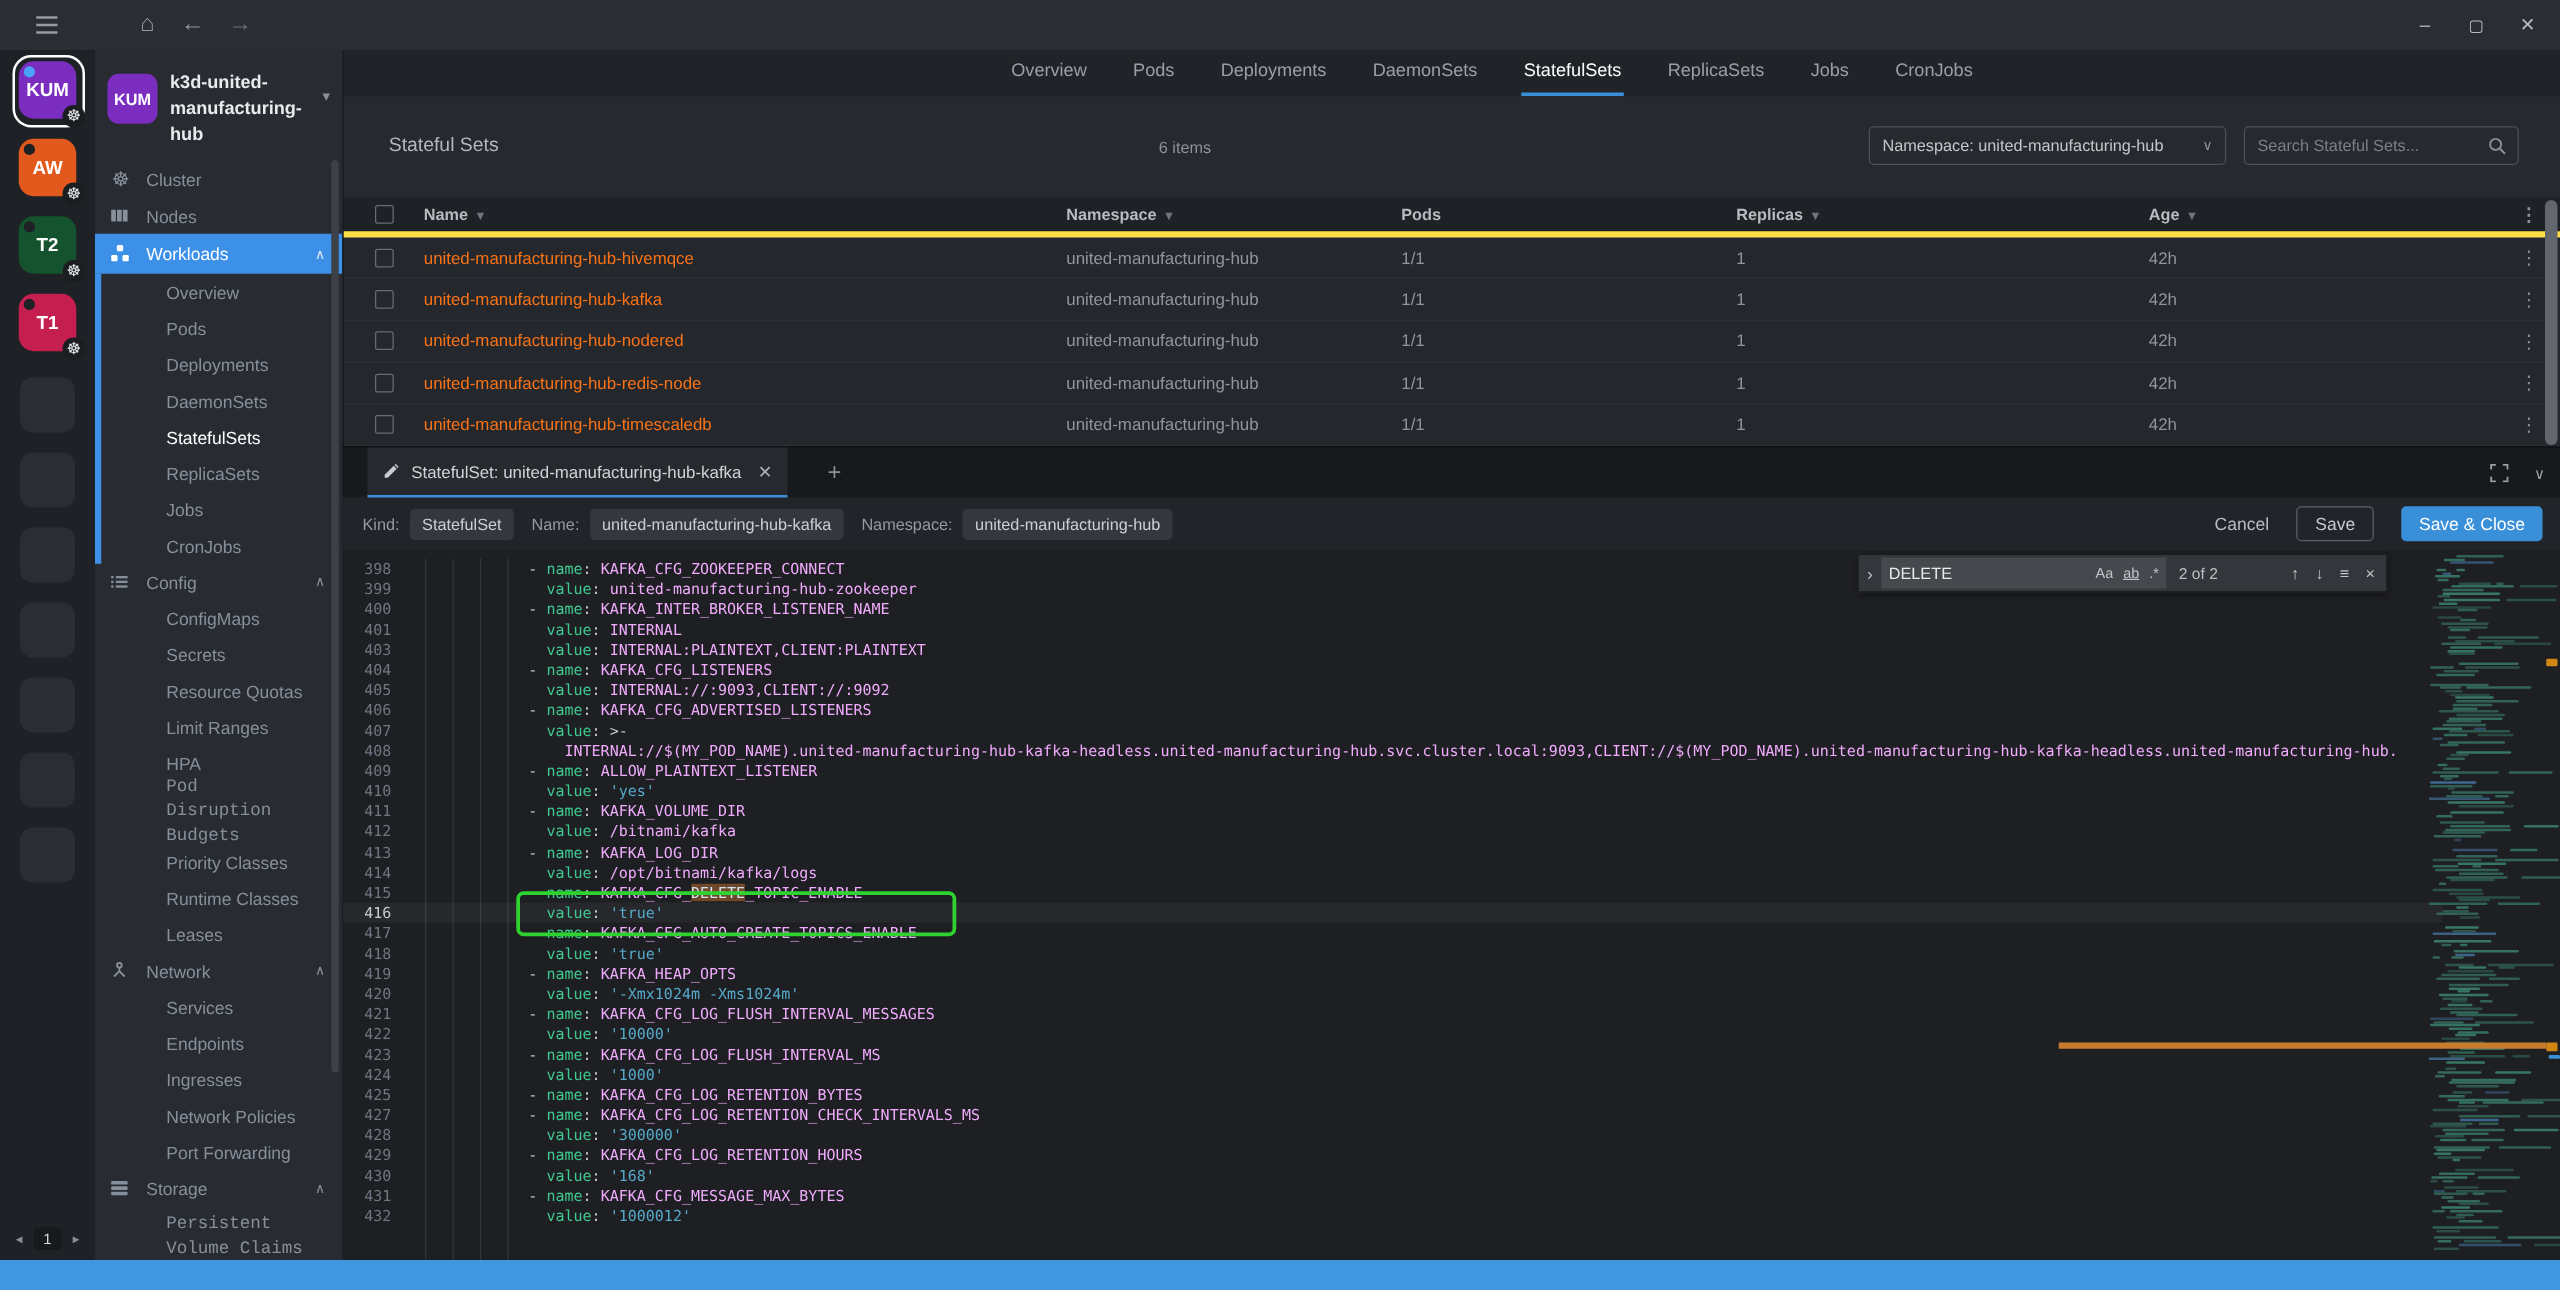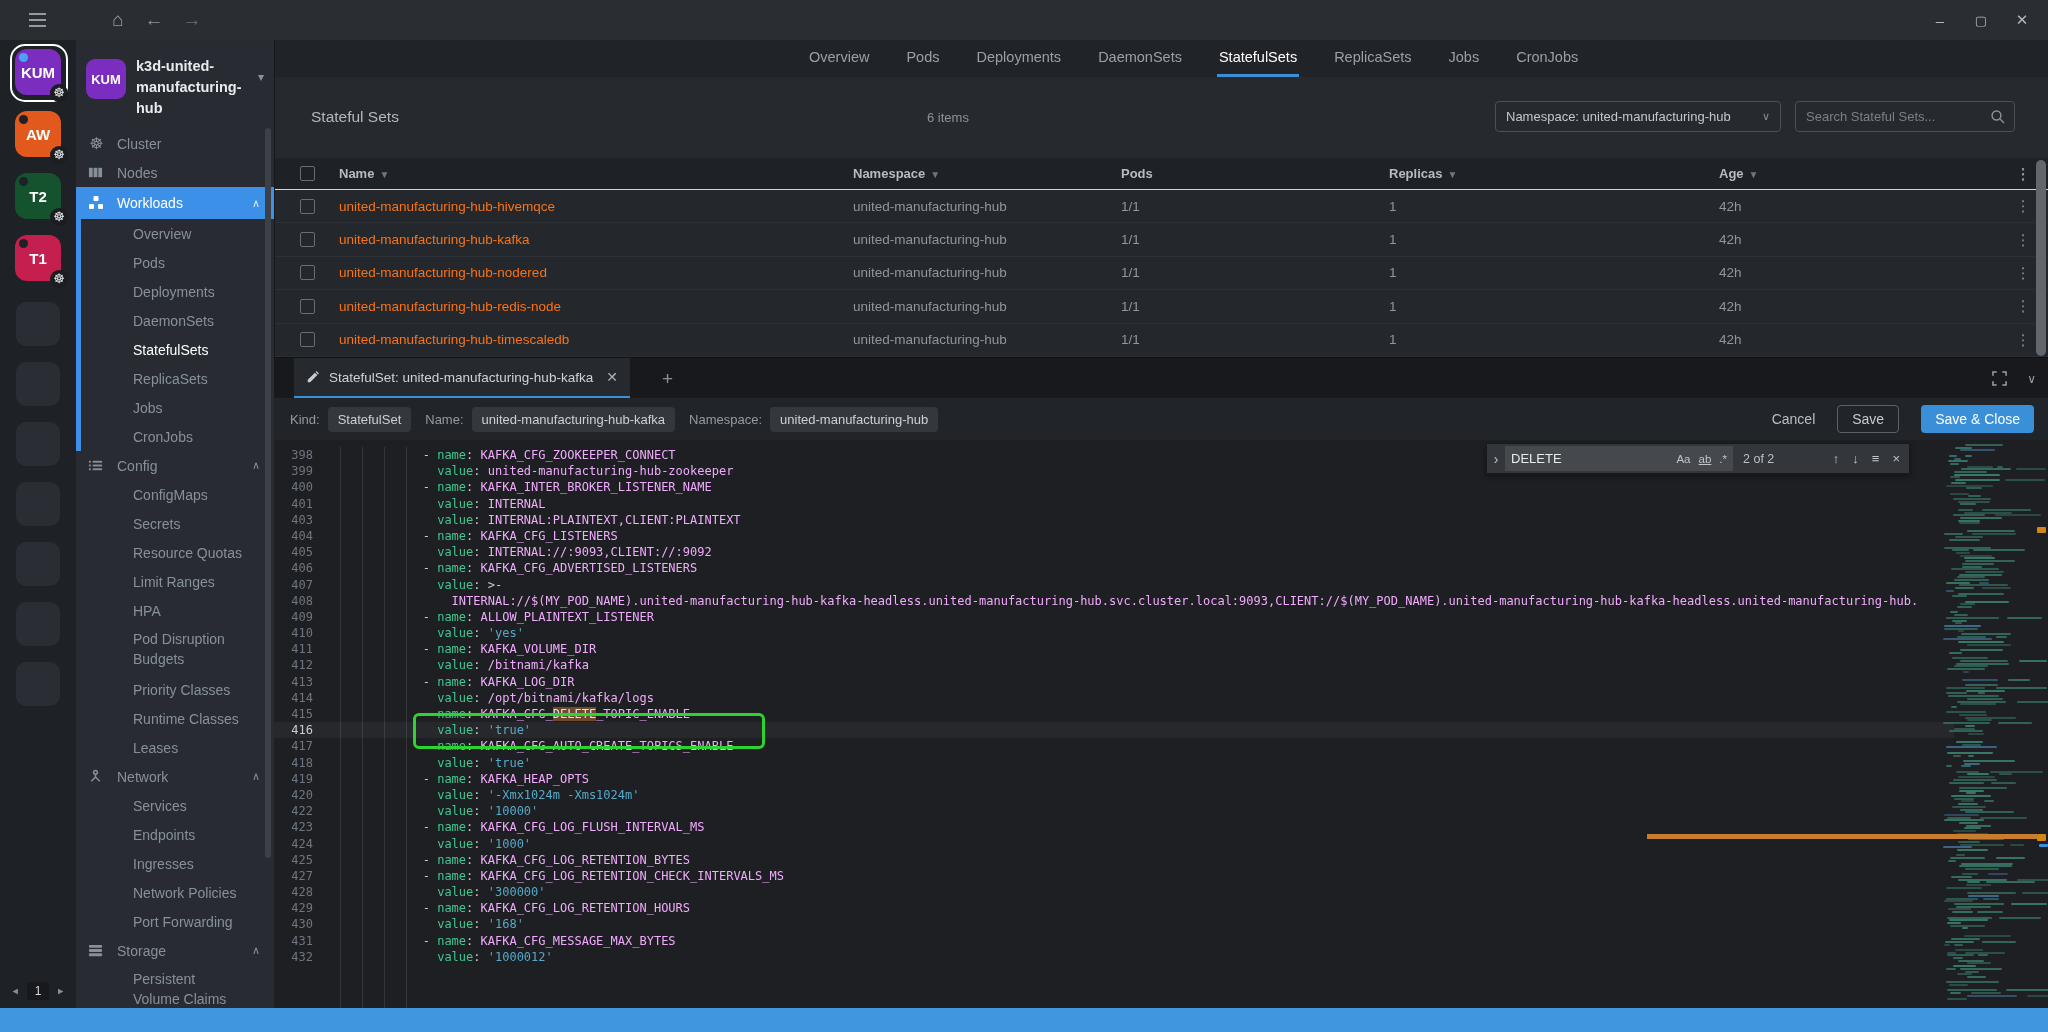--- a/index.html
+++ b/index.html
@@ -39,21 +39,21 @@
   #side-chev { color:#8a9096; font-size:12px; margin-top:14px; }
   .nav-item { position:relative; display:flex; align-items:center; gap:12px; height:29px; padding-left:12px;
     color:#87909a; font-size:14px; cursor:pointer; }
   .nav-item .nicon { width:17px; text-align:center; flex:0 0 17px; }
   .nav-item .gchev { position:absolute; right:14px; font-size:11px; color:#8a9096; }
   .nav-item.grp-active { background:#3d90e8; color:#fff; height:32px; }
   .nav-item.grp-active .gchev { color:#dce9f8; }
   .nav-sub { position:relative; }
   .nav-sub.blue-edge:before { content:""; position:absolute; left:0; top:0; bottom:0; width:5px; background:#3d90e8; }
   .nav-subitem { height:29px; display:flex; align-items:center; padding-left:57px; color:#87909a; font-size:14px; cursor:pointer; }
-  .nav-subitem.two-line { height:50px; line-height:1.4; align-items:center; padding-right:30px; }
+  .nav-subitem.two-line { height:50px; line-height:1.4; align-items:center; padding-right:30px;font-family:Liberation Mono, monospace; }
   .nav-subitem.active { color:#ffffff; }
   #side-scroll { position:absolute; right:3px; top:88px; width:6px; height:730px; border-radius:3px; background:#3c4147; }
 
   
   #main { position:absolute; left:274px; top:40px; width:1774px; height:968px; background:#24272c; border-left:1px solid #17191d; }
   #cluster-tabs { position:absolute; left:0; top:0; width:1774px; height:37px; background:#202327; }
   #tabs-flex { position:absolute; left:532px; top:0; height:37px; display:flex; gap:33px; }
   .ctab { display:flex; align-items:center; color:#9aa0a6; font-size:14.5px; padding:0 2px; border-bottom:3px solid transparent; cursor:pointer; }
   .ctab.active { color:#ffffff; border-bottom-color:#3a8fd9; }
 
@@ -61,21 +61,21 @@
   #list-title { position:absolute; left:36px; top:31px; color:#b2b8bd; font-size:15.5px; }
   #items-count { position:absolute; left:652px; top:33px; color:#8d9399; font-size:13px; }
   #ns-select { position:absolute; left:1220px; top:24px; width:286px; height:31px; border:1px solid #4a5056;
     border-radius:4px; display:flex; align-items:center; padding:0 10px; color:#c3c8cc; font-size:13px; cursor:pointer; }
   #ns-select .selchev { margin-left:auto; color:#8a9096; font-size:11px; }
   #search-box { position:absolute; left:1520px; top:24px; width:220px; height:31px; border:1px solid #4a5056;
     border-radius:4px; display:flex; align-items:center; padding:0 8px 0 10px; color:#7a8085; font-size:13px; }
   #search-box .mag { margin-left:auto; }
 
   #thead { position:absolute; left:0; top:118px; width:1774px; height:32px; background:#1e2125; display:flex;
-    align-items:center; color:#b7bcc1; font-size:13px; font-weight:bold; border-bottom:1px solid #fde047; }
+    align-items:center; color:#b7bcc1; font-size:13px; font-weight:bold; border-bottom:5px solid #fde047; }
   .col-cb { width:64px; display:flex; justify-content:center; }
   .col-name { width:514px; } .col-ns { width:268px; } .col-pods { width:268px; }
   .col-rep { width:330px; } .col-age { width:280px; } .col-menu { width:48px; text-align:center; }
   .sort { color:#6f757b; font-size:10px; margin-left:5px; }
   .cbox { width:15px; height:15px; border:1.5px solid #676d73; border-radius:2px; }
   #tbody { position:absolute; left:0; top:150px; width:1774px; height:167px; overflow:hidden; }
   .trow { display:flex; align-items:center; height:33.4px; border-bottom:1px solid #2c3035;
     color:#8f969c; font-size:13.5px; cursor:pointer; }
   .trow .col-name { color:#f97316; }
   .kebab { color:#8a9096; font-size:15px; cursor:pointer; }
@@ -455,20 +455,21 @@
       <div class="cl"><span class="lnum">411</span><span class="ltext"><span class="tk-p">            - </span><span class="tk-k">name</span><span class="tk-p">: </span><span class="tk-v">KAFKA_VOLUME_DIR</span></span></div>
       <div class="cl"><span class="lnum">412</span><span class="ltext"><span class="tk-p">              </span><span class="tk-k">value</span><span class="tk-p">: </span><span class="tk-v">/bitnami/kafka</span></span></div>
       <div class="cl"><span class="lnum">413</span><span class="ltext"><span class="tk-p">            - </span><span class="tk-k">name</span><span class="tk-p">: </span><span class="tk-v">KAFKA_LOG_DIR</span></span></div>
       <div class="cl"><span class="lnum">414</span><span class="ltext"><span class="tk-p">              </span><span class="tk-k">value</span><span class="tk-p">: </span><span class="tk-v">/opt/bitnami/kafka/logs</span></span></div>
       <div class="cl"><span class="lnum">415</span><span class="ltext"><span class="tk-p">            - </span><span class="tk-k">name</span><span class="tk-p">: </span><span class="tk-v">KAFKA_CFG_</span><span class="tk-m">DELETE</span><span class="tk-v">_TOPIC_ENABLE</span></span></div>
       <div class="cl cur"><span class="lnum">416</span><span class="ltext"><span class="tk-p">              </span><span class="tk-k">value</span><span class="tk-p">: </span><span class="tk-s">'true'</span></span></div>
       <div class="cl"><span class="lnum">417</span><span class="ltext"><span class="tk-p">            - </span><span class="tk-k">name</span><span class="tk-p">: </span><span class="tk-v">KAFKA_CFG_AUTO_CREATE_TOPICS_ENABLE</span></span></div>
       <div class="cl"><span class="lnum">418</span><span class="ltext"><span class="tk-p">              </span><span class="tk-k">value</span><span class="tk-p">: </span><span class="tk-s">'true'</span></span></div>
       <div class="cl"><span class="lnum">419</span><span class="ltext"><span class="tk-p">            - </span><span class="tk-k">name</span><span class="tk-p">: </span><span class="tk-v">KAFKA_HEAP_OPTS</span></span></div>
       <div class="cl"><span class="lnum">420</span><span class="ltext"><span class="tk-p">              </span><span class="tk-k">value</span><span class="tk-p">: </span><span class="tk-s">'-Xmx1024m -Xms1024m'</span></span></div>
+      <div class="cl"><span class="lnum">421</span><span class="ltext"><span class="tk-p">            - </span><span class="tk-k">name</span><span class="tk-p">: </span><span class="tk-v">KAFKA_CFG_LOG_FLUSH_INTERVAL_MESSAGES</span></span></div>
       <div class="cl"><span class="lnum">422</span><span class="ltext"><span class="tk-p">              </span><span class="tk-k">value</span><span class="tk-p">: </span><span class="tk-s">'10000'</span></span></div>
       <div class="cl"><span class="lnum">423</span><span class="ltext"><span class="tk-p">            - </span><span class="tk-k">name</span><span class="tk-p">: </span><span class="tk-v">KAFKA_CFG_LOG_FLUSH_INTERVAL_MS</span></span></div>
       <div class="cl"><span class="lnum">424</span><span class="ltext"><span class="tk-p">              </span><span class="tk-k">value</span><span class="tk-p">: </span><span class="tk-s">'1000'</span></span></div>
       <div class="cl"><span class="lnum">425</span><span class="ltext"><span class="tk-p">            - </span><span class="tk-k">name</span><span class="tk-p">: </span><span class="tk-v">KAFKA_CFG_LOG_RETENTION_BYTES</span></span></div>
       <div class="cl"><span class="lnum">427</span><span class="ltext"><span class="tk-p">            - </span><span class="tk-k">name</span><span class="tk-p">: </span><span class="tk-v">KAFKA_CFG_LOG_RETENTION_CHECK_INTERVALS_MS</span></span></div>
       <div class="cl"><span class="lnum">428</span><span class="ltext"><span class="tk-p">              </span><span class="tk-k">value</span><span class="tk-p">: </span><span class="tk-s">'300000'</span></span></div>
       <div class="cl"><span class="lnum">429</span><span class="ltext"><span class="tk-p">            - </span><span class="tk-k">name</span><span class="tk-p">: </span><span class="tk-v">KAFKA_CFG_LOG_RETENTION_HOURS</span></span></div>
       <div class="cl"><span class="lnum">430</span><span class="ltext"><span class="tk-p">              </span><span class="tk-k">value</span><span class="tk-p">: </span><span class="tk-s">'168'</span></span></div>
       <div class="cl"><span class="lnum">431</span><span class="ltext"><span class="tk-p">            - </span><span class="tk-k">name</span><span class="tk-p">: </span><span class="tk-v">KAFKA_CFG_MESSAGE_MAX_BYTES</span></span></div>
       <div class="cl"><span class="lnum">432</span><span class="ltext"><span class="tk-p">              </span><span class="tk-k">value</span><span class="tk-p">: </span><span class="tk-s">'1000012'</span></span></div>

